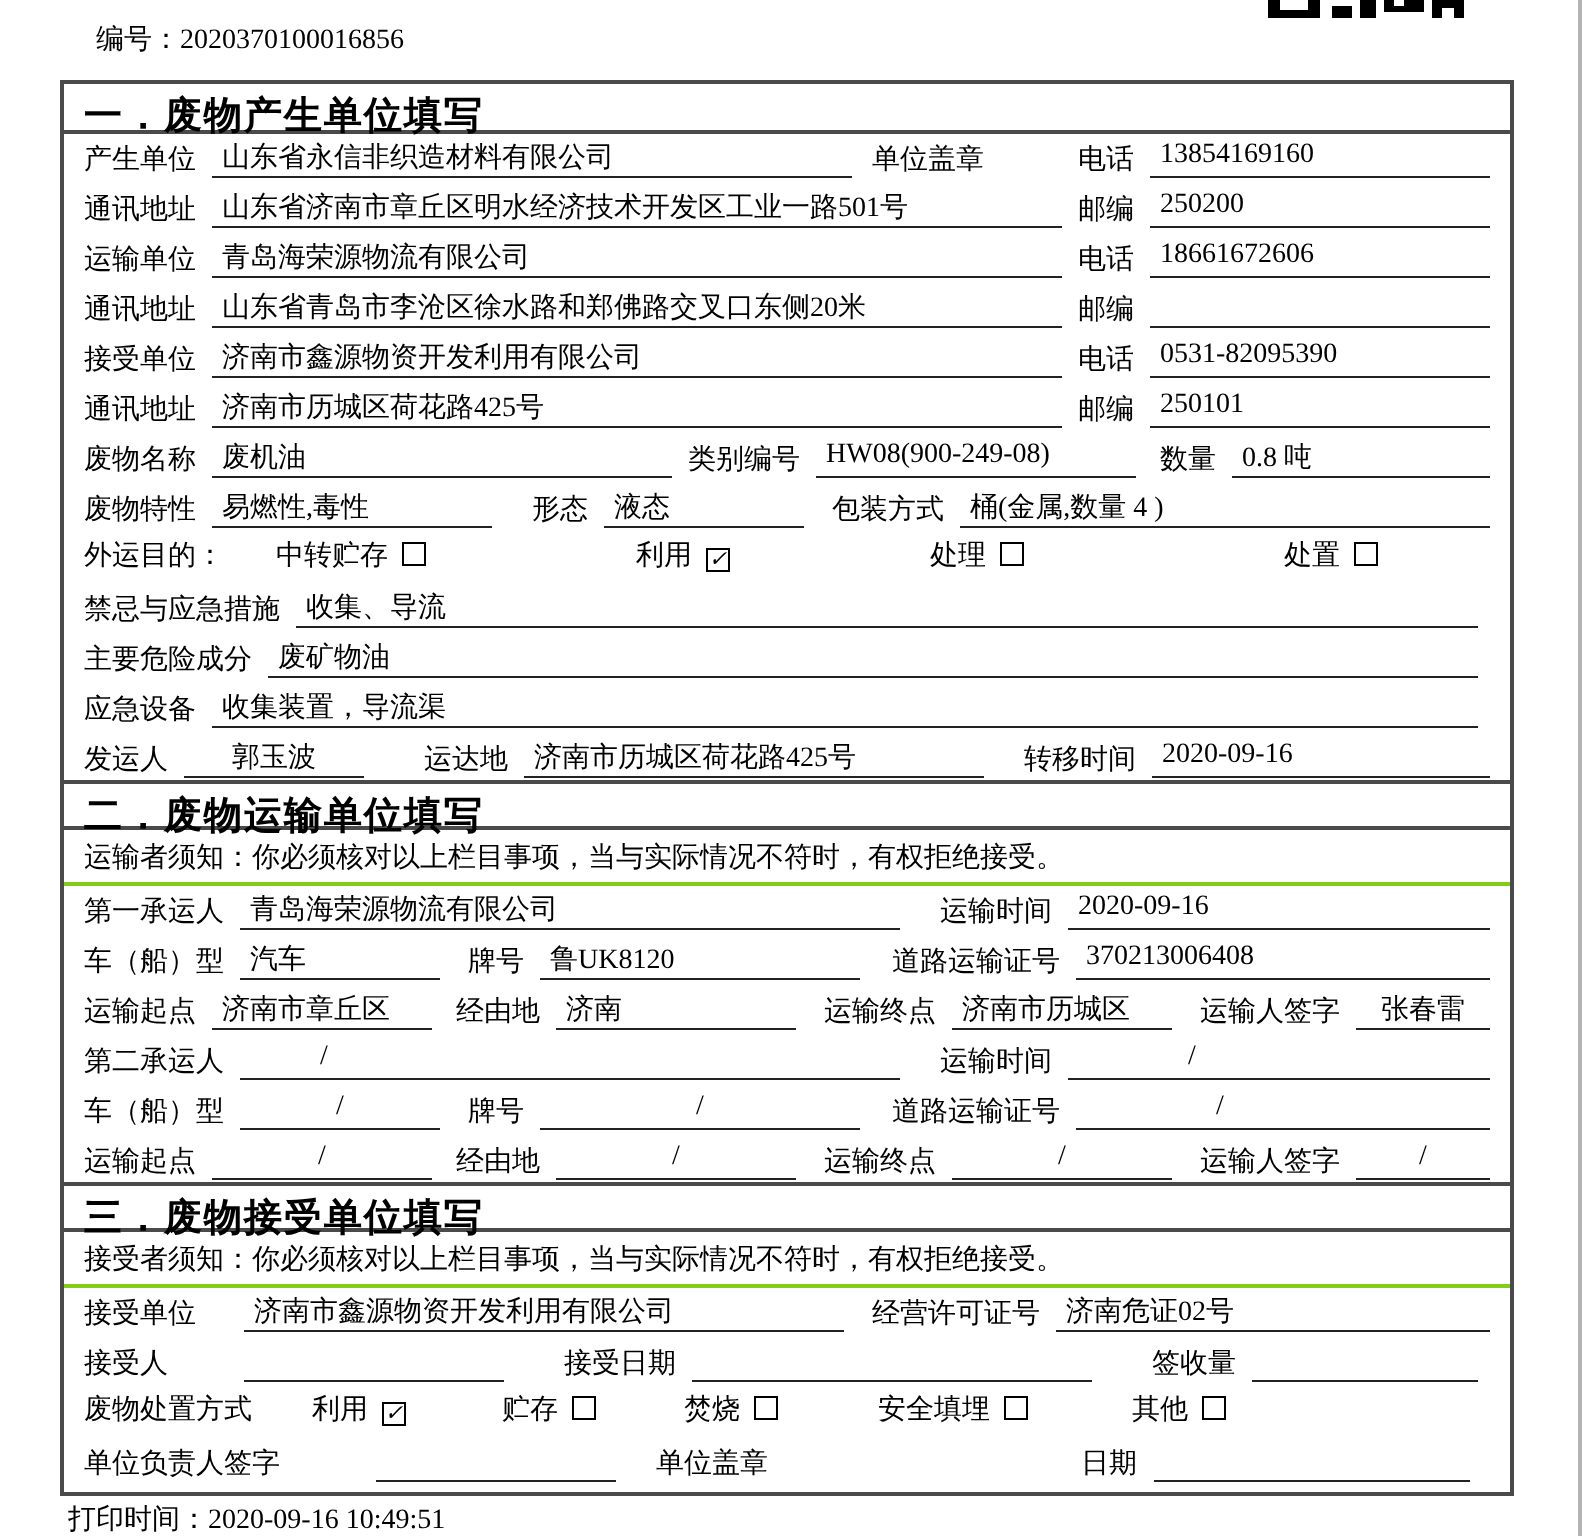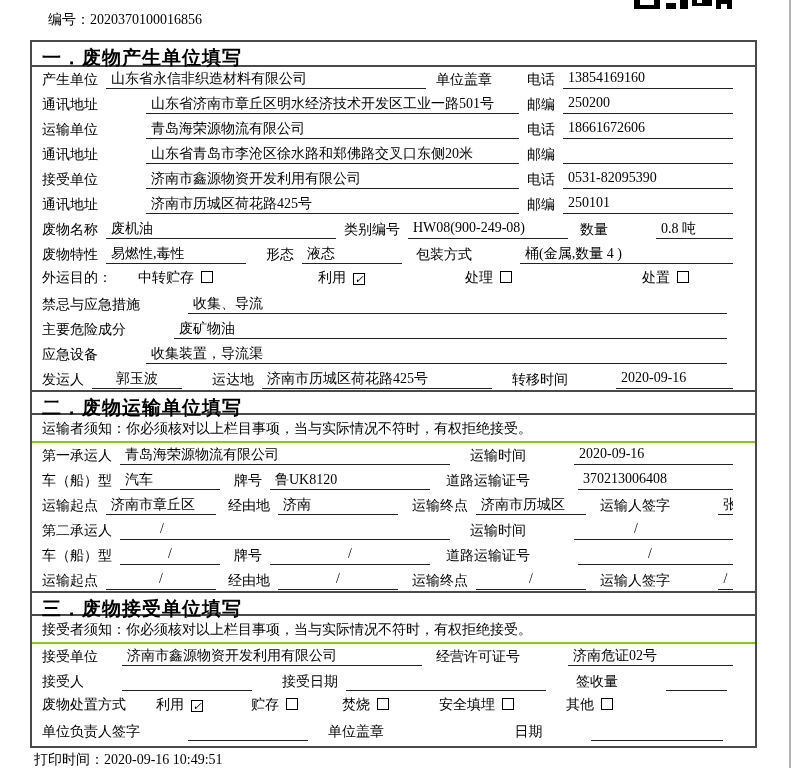--- a/index.html
+++ b/index.html
@@ -16,24 +16,24 @@
 
   .form { position:absolute; left:30px; top:40px; width:727px; height:708px;
     border:2px solid #4a4a4a; display:flex; flex-direction:column; background:#fff; }
 
   .sec-head { height:25px; padding:3px 10px 0 10px; font-size:19px; font-weight:bold;
     font-family:"Liberation Sans","DejaVu Sans",sans-serif;
     border-bottom:2px solid #4a4a4a; letter-spacing:1px; }
   .sec-head.mid { border-top:2px solid #4a4a4a; margin-top:-2px; }
   .notice { height:28px; padding:5px 10px 0 10px; border-bottom:2px solid #84cc16; white-space:nowrap; }
 
-  .row { display:flex; align-items:flex-end; height:25px; padding:0 22px 3px 10px; white-space:nowrap; }
+  .row { display:flex; align-items:flex-end; height:25px; padding:0 10px 3px 10px; white-space:nowrap; }
   .lbl { margin-right:8px; flex:none; }
   .val { border-bottom:1px solid #222; padding:0 5px; min-height:19px; flex:none; overflow:hidden; }
-  .grow { flex:1 1 auto;margin-left:40px; }
+  .grow { flex:1 1 auto; }
   .ctr { text-align:center; }
   .sp { flex:1 1 auto; }
   .w90{width:90px}.w100{width:100px}.w110{width:110px}.w120{width:120px}.w130{width:130px}
   .w140{width:140px}.w160{width:160px}.w170{width:170px}.w200{width:200px}
   .w230{width:230px}.w300{width:300px}.w320{width:320px}.w330{width:330px}
   .mr8{margin-right:8px}
 
   .cb-group { display:flex; align-items:center; }
   .cbox { display:inline-block; width:12px; height:12px; border:1.5px solid #000;
     margin-left:7px; font-size:11px; line-height:10px; text-align:center;

